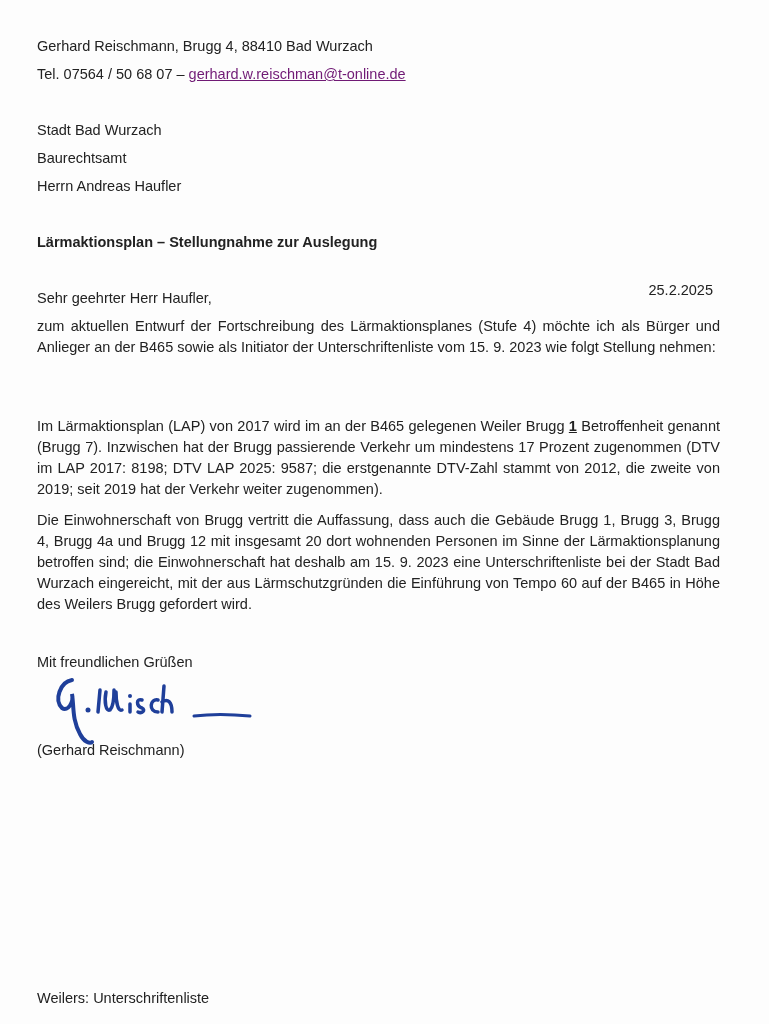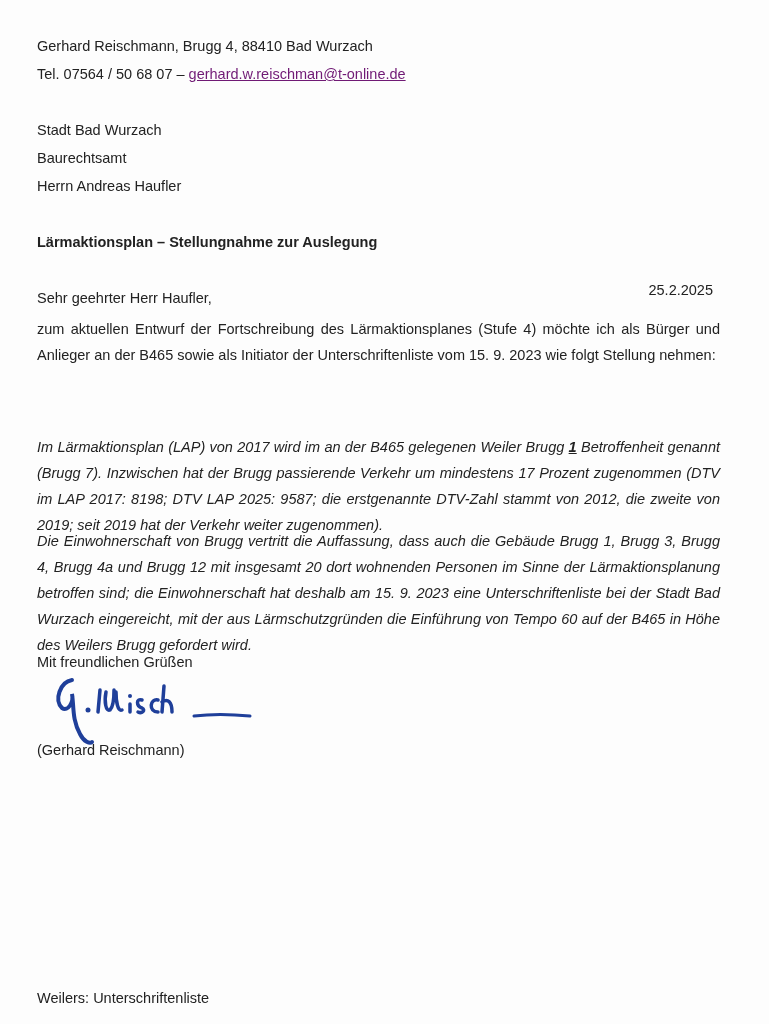--- a/index.html
+++ b/index.html
@@ -3,22 +3,22 @@
 <meta charset="utf-8">
 <style>
   html, body { margin: 0; padding: 0; }
   body {
     width: 769px; height: 1024px; background: #fdfdfd; position: relative; overflow: hidden;
     font-family: "Liberation Sans", sans-serif; color: #222; font-size: 14.5px;
   }
   .abs { position: absolute; white-space: nowrap; }
   .link { color: #701a75; text-decoration: underline; }
   .bold { font-weight: bold; }
-  .para { position: absolute; left: 37px; width: 683px; line-height: 26px; }
-  .italic { font-style: italic; text-align: justify; margin-top: 18px; }
+  .para { position: absolute; left: 37px; width: 683px; line-height: 21px; }
+  .italic { text-align: justify; }
   .normal { text-align: justify; }
   .u { text-decoration: underline; font-weight: bold; }
   .sig { position: absolute; left: 50px; top: 672px; }
 </style>
 </head>
 <body>
 
 <div class="abs" style="left:37px;top:38px;">Gerhard Reischmann, Brugg 4, 88410 Bad Wurzach</div>
 <div class="abs" style="left:37px;top:66px;">
   <span>Tel. 07564 / 50 68 07 – </span><span class="link">gerhard.w.reischman@t-online.de</span>

